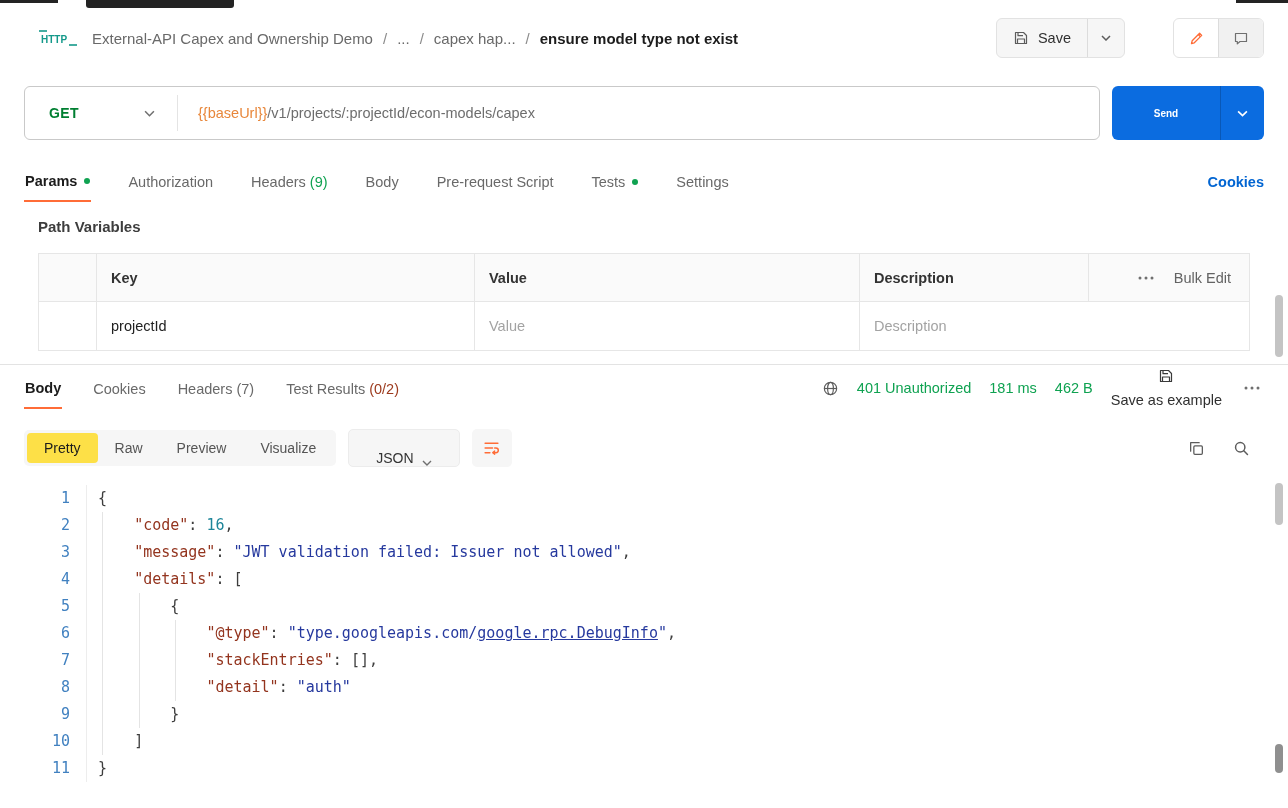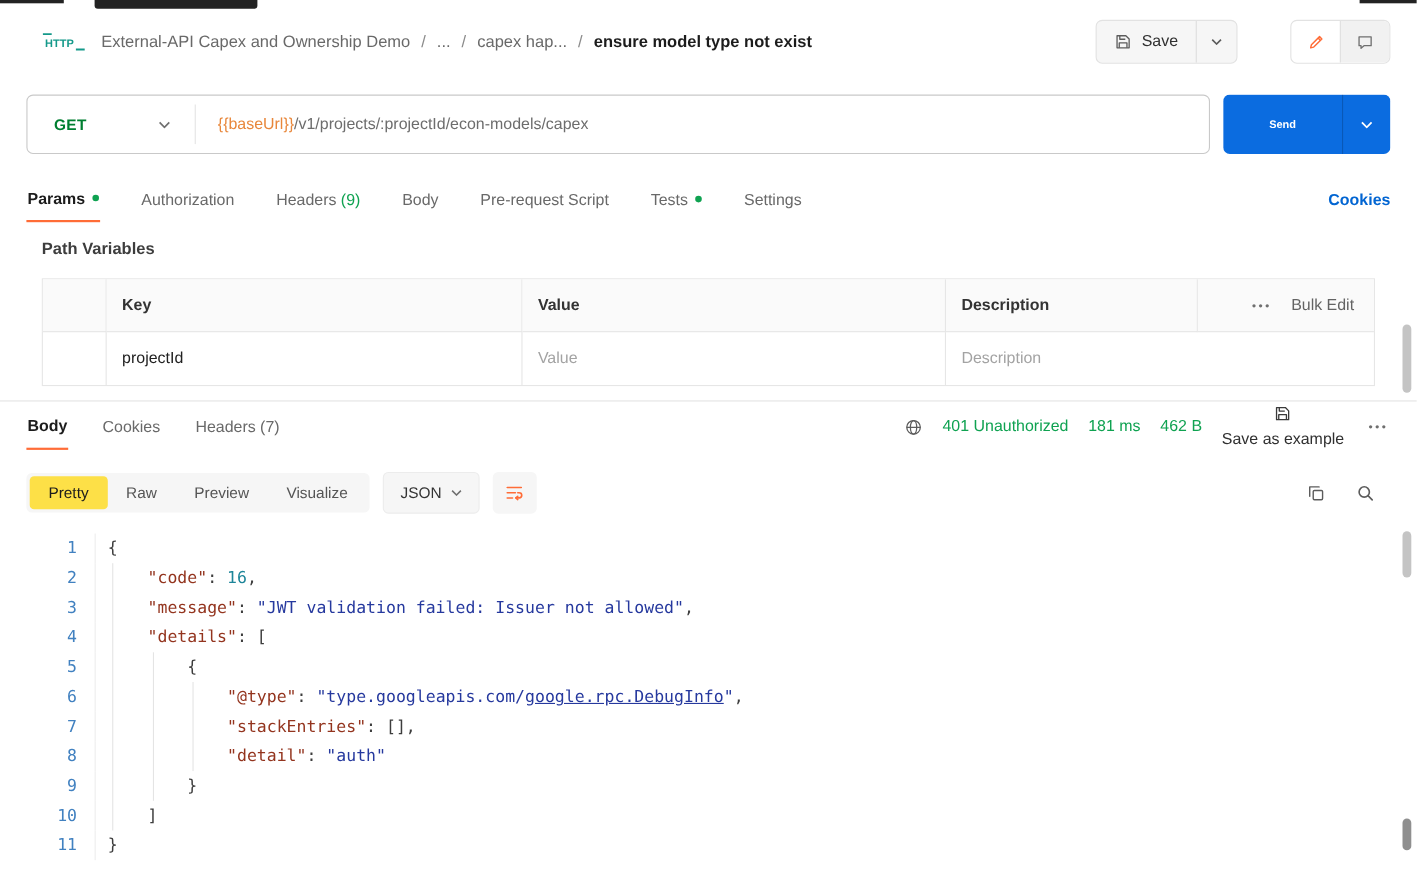--- a/index.html
+++ b/index.html
@@ -89,21 +89,21 @@
   .resp-meta{margin-left:auto;display:flex;align-items:center;gap:18px;}
   .meta-green{color:var(--green);white-space:nowrap;cursor:default;}
   .save-example{display:flex;align-items:center;gap:8px;color:#303030;cursor:pointer;white-space:nowrap;flex-direction:column;}
   .more-btn{display:flex;align-items:center;cursor:pointer;padding:4px;}
 
   
   .resp-toolbar{margin-top:16px;padding:0 24px;display:flex;align-items:center;gap:12px;height:42px;}
   .view-group{display:flex;background:#f6f6f6;border-radius:5px;padding:3px;}
   .view-tab{padding:7px 17px;font-size:14px;color:#555;border-radius:4px;cursor:pointer;}
   .view-tab.active{background:#fde047;color:#1c1c1c;}
-  .format-select{display:flex;align-items:center;gap:8px;padding:0 15px;height:38px;border-radius:5px;background:#f6f6f6;border:1px solid #ececec;font-size:14px;color:#333;cursor:pointer;}
+  .format-select{display:flex;align-items:flex-end;gap:8px;padding:0 27px;height:38px;border-radius:5px;background:#f6f6f6;border:1px solid #ececec;font-size:14px;color:#333;cursor:pointer;}
   .wrap-btn{width:40px;height:38px;border-radius:5px;background:#f6f6f6;display:flex;align-items:center;justify-content:center;cursor:pointer;}
   .toolbar-right{margin-left:auto;display:flex;align-items:center;gap:28px;padding-right:14px;}
   .tool-icon{cursor:pointer;display:flex;}
 
   
   .code-wrap{position:relative;margin-top:10px;height:330px;overflow:hidden;font-family:"DejaVu Sans Mono",monospace;font-size:15px;line-height:27px;padding-top:6px;}
   .code-line{display:flex;height:27px;}
   .ln{width:70px;text-align:right;color:var(--ln-blue);flex:none;user-select:none;}
   .gut{width:17px;border-right:1px solid #ededed;flex:none;height:27px;}
   .lc{padding-left:11px;white-space:pre;}
@@ -246,20 +246,21 @@
     <input placeholder="Description" style="">
   </div>
 </div>
 
 <div class="pane-divider"></div>
 
 <section class="resp-header">
   <span class="resp-tab active">Body</span>
   <span class="resp-tab">Cookies</span>
   <span class="resp-tab"><span>Headers</span><span class="count-plain">(7)</span></span>
+  <span class="resp-tab"><span>Test Results</span><span class="count-red">(0/2)</span></span>
 
   <div class="resp-meta">
     <svg width="17" height="17" viewBox="0 0 16 16" fill="none" stroke="#5c5c5c" stroke-width="1.1">
       <circle cx="8" cy="8" r="5.8"></circle>
       <ellipse cx="8" cy="8" rx="2.7" ry="5.8"></ellipse>
       <path d="M2.2 8 H13.8"></path>
     </svg>
     <span class="meta-green">401 Unauthorized</span>
     <span class="meta-green">181 ms</span>
     <span class="meta-green">462 B</span>

